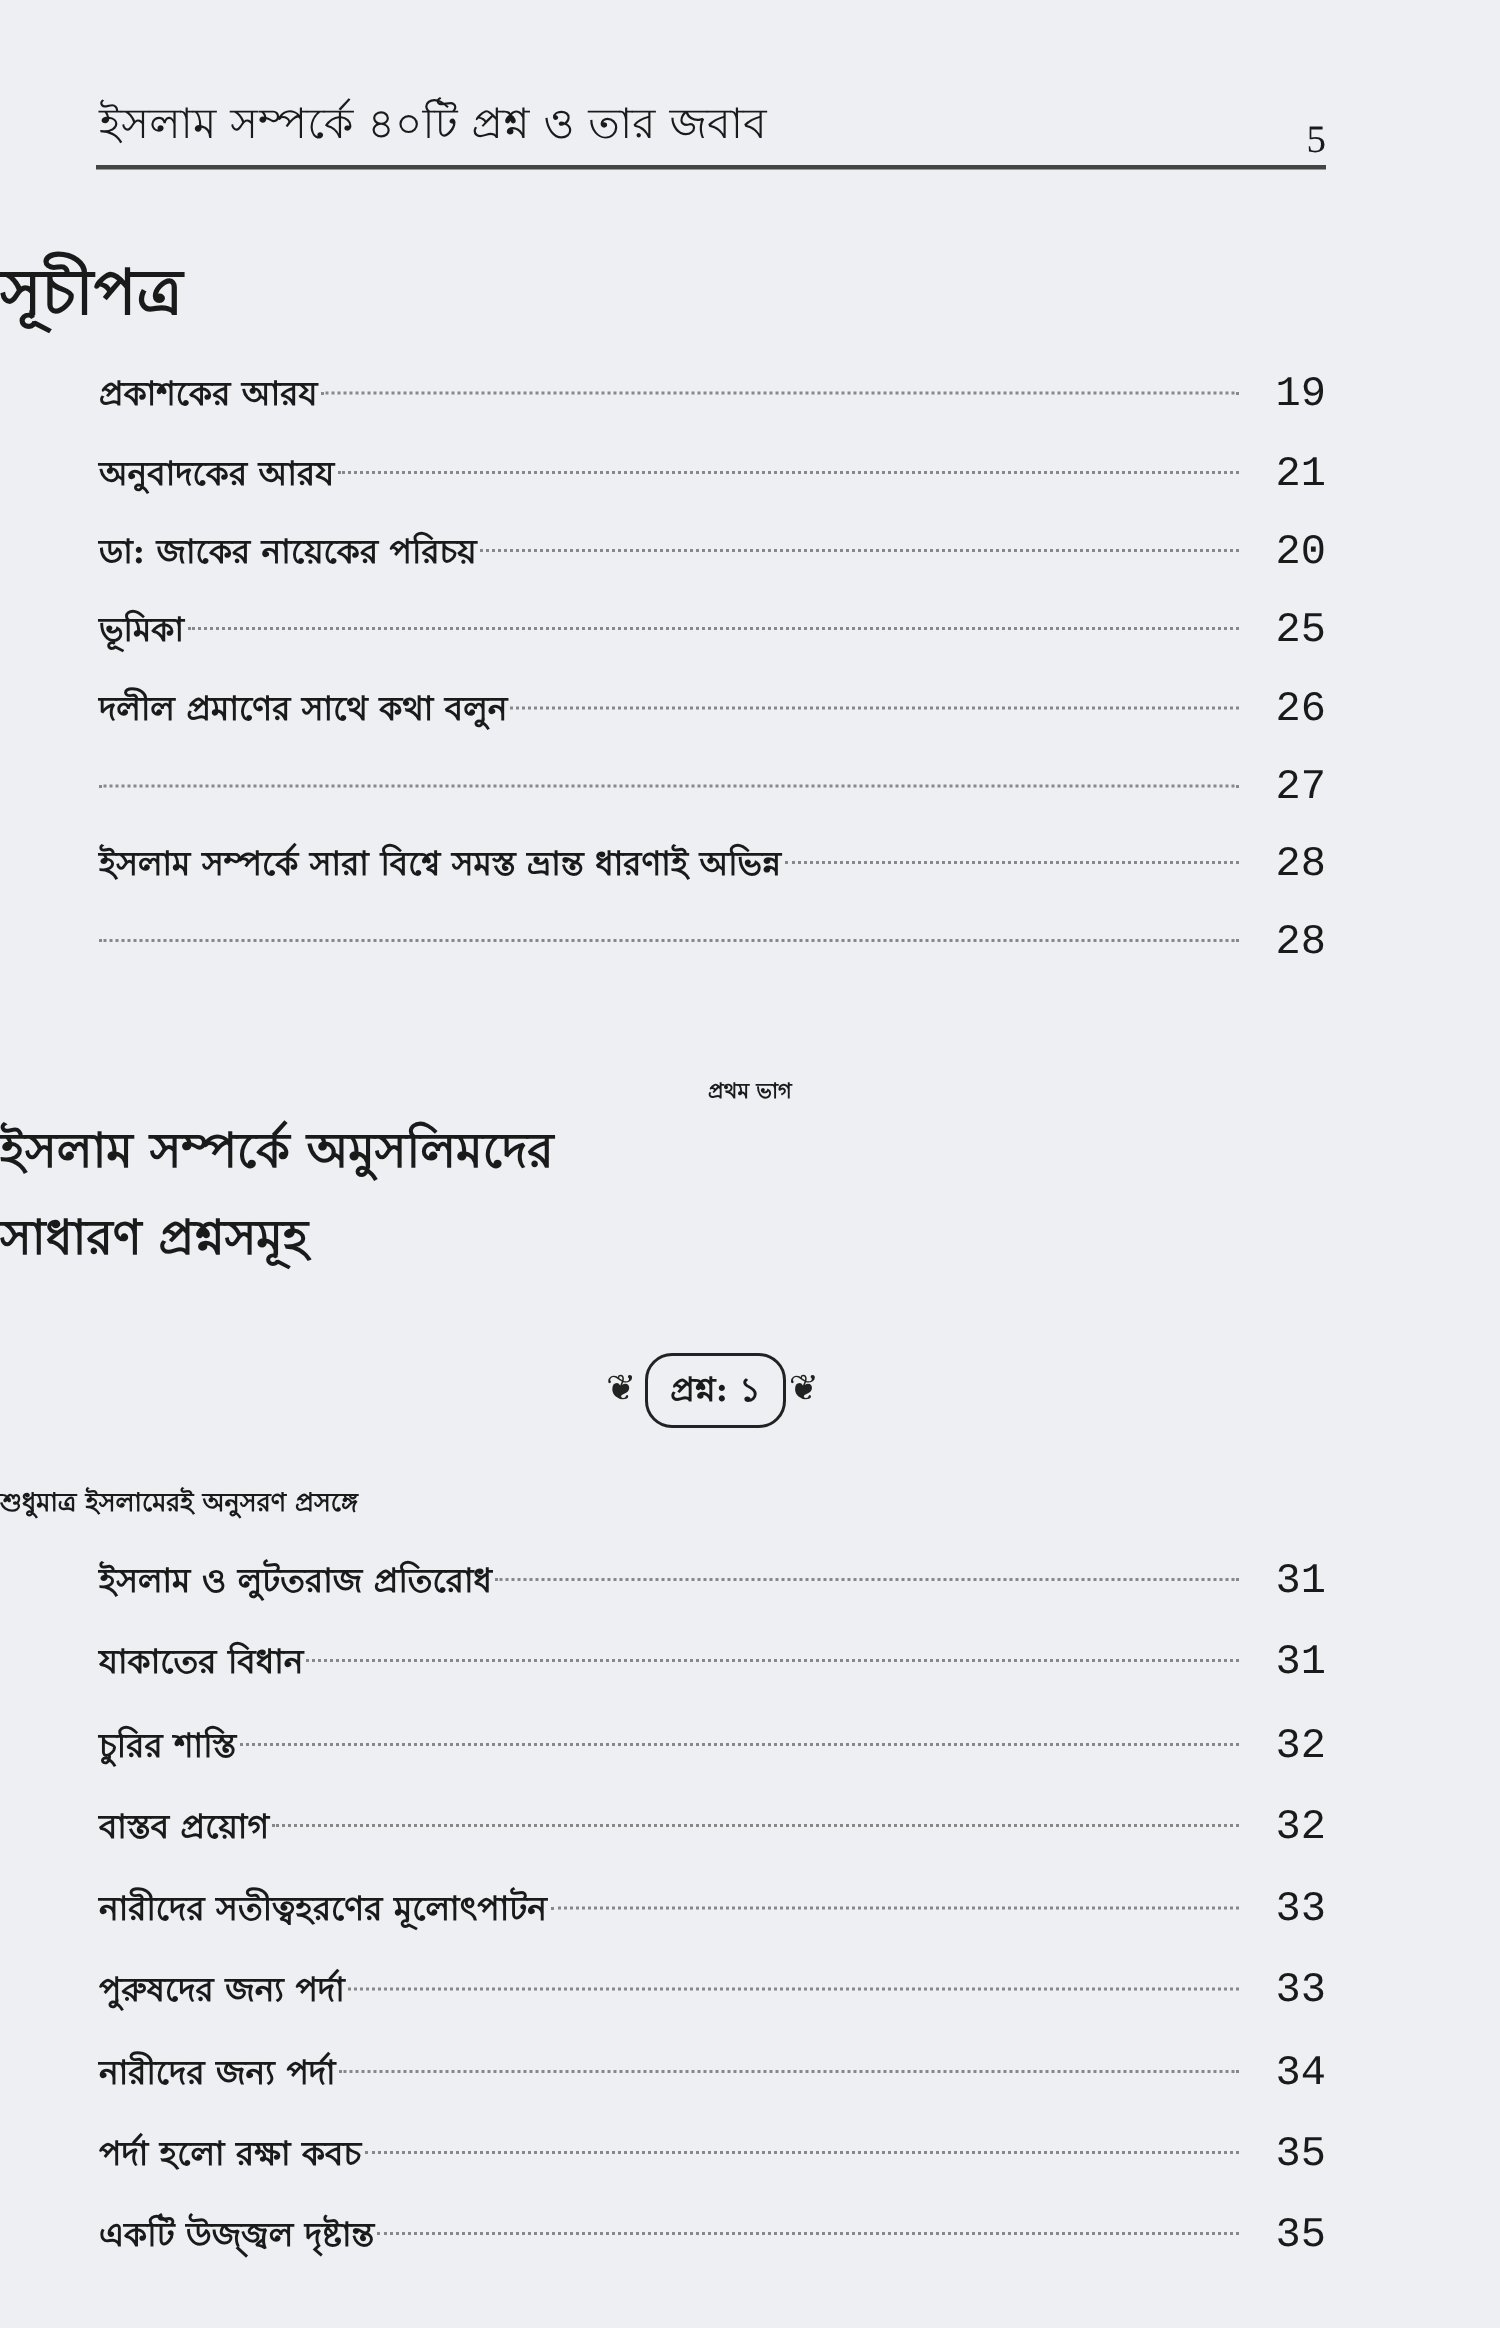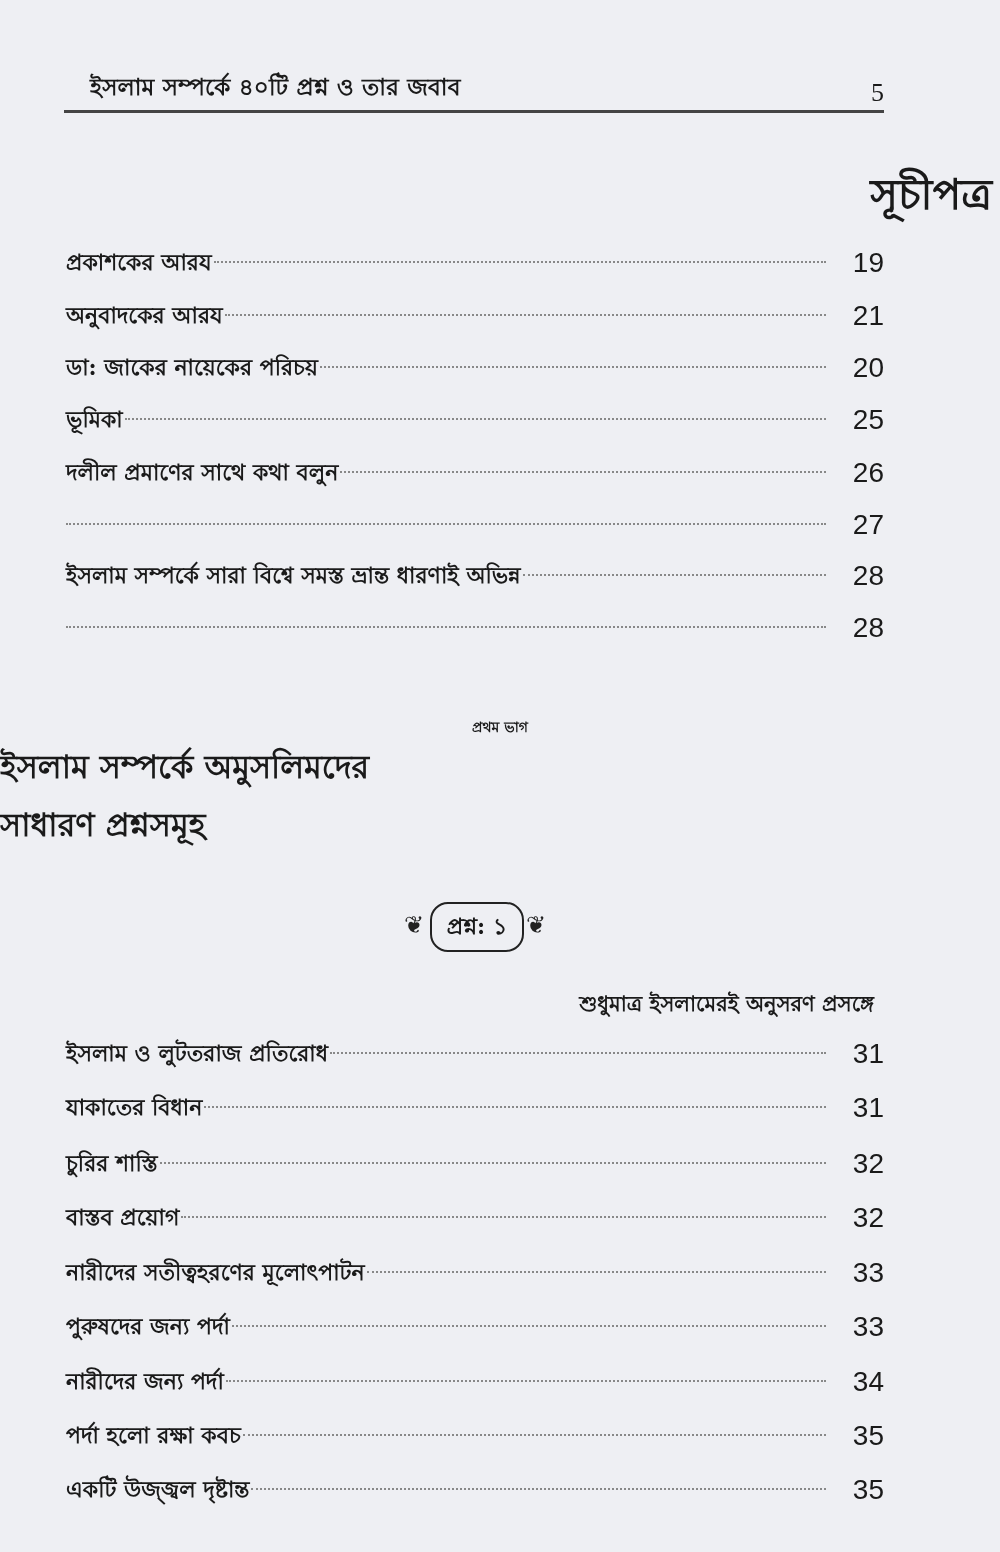--- a/index.html
+++ b/index.html
@@ -8,40 +8,40 @@
       background: #eeeff3;
       font-family: "DejaVu Serif", "Liberation Serif", serif;
       color: #1a1a1a;
       position: relative;
     }
     .page { position: absolute; left: 0; top: 0; width: 1000px; height: 1552px; }
     .running-head {
       position: absolute; left: 66px; top: 68px; width: 818px; height: 40px;
       display: flex; justify-content: space-between; align-items: flex-end;
     }
-    .running-head .title { font-size: 23px; font-weight: bold; letter-spacing: 0.2px; margin-left: 24px; }
+    .running-head .title { font-size: 28px; font-weight: normal; letter-spacing: 0.2px; }
     .running-head .folio { font-size: 26px; font-family: "Liberation Serif", serif; }
     .head-rule {
       position: absolute; left: 64px; top: 110px; width: 820px; height: 3px;
       background: #444;
     }
     .toc-title {
-      position: absolute; left: 0; width: 992px; top: 162px; text-align: right;
+      position: absolute; left: 0; width: 992px; top: 162px; text-align: left;
       font-size: 42px; font-weight: bold;
     }
     .entry {
       position: absolute; left: 66px; width: 818px; height: 36px;
       display: flex; align-items: center;
     }
     .entry .label { font-size: 22px; font-weight: bold; white-space: nowrap; padding-right: 2px; }
     .entry .leader {
       flex: 1; border-bottom: 2px dotted #888; margin-bottom: 3px; margin-right: 18px;
     }
     .entry .pg {
-      font-family: Liberation Sans, sans-serif; font-size: 28px; width: 40px; text-align: right;
+      font-family: Liberation Mono, monospace; font-size: 28px; width: 40px; text-align: right;
     }
     .part-label {
       position: absolute; left: 0; width: 1000px; top: 716px; text-align: center;
       font-size: 14px; font-weight: bold;
     }
     .part-title {
       position: absolute; left: 0; width: 1000px; text-align: left;
       font-size: 32px; font-weight: bold;
     }
     .question-badge {
@@ -52,22 +52,22 @@
       border: 2px solid #222; border-radius: 18px;
       display: flex; align-items: center; justify-content: center;
       font-size: 22px; font-weight: bold; text-align: right;
     }
     .question-badge .orn {
       position: absolute; top: 8px; font-size: 24px; line-height: 34px; color: #222;
     }
     .question-badge .orn.left { left: 4px; }
     .question-badge .orn.right { right: 4px; }
     .section-heading {
-      position: absolute; left: 0; width: 874px; top: 988px; text-align: right;
-      font-size: 21px; font-weight: bold;
+      position: absolute; left: 0; width: 874px; top: 988px; text-align: left;
+      font-size: 17px; font-weight: bold;
     }
   </style>
 </head>
 <body>
 
 <div class="page">
 
   <div class="running-head">
     <span class="title">ইসলাম সম্পর্কে ৪০টি প্রশ্ন ও তার জবাব</span>
     <span class="folio">5</span>

